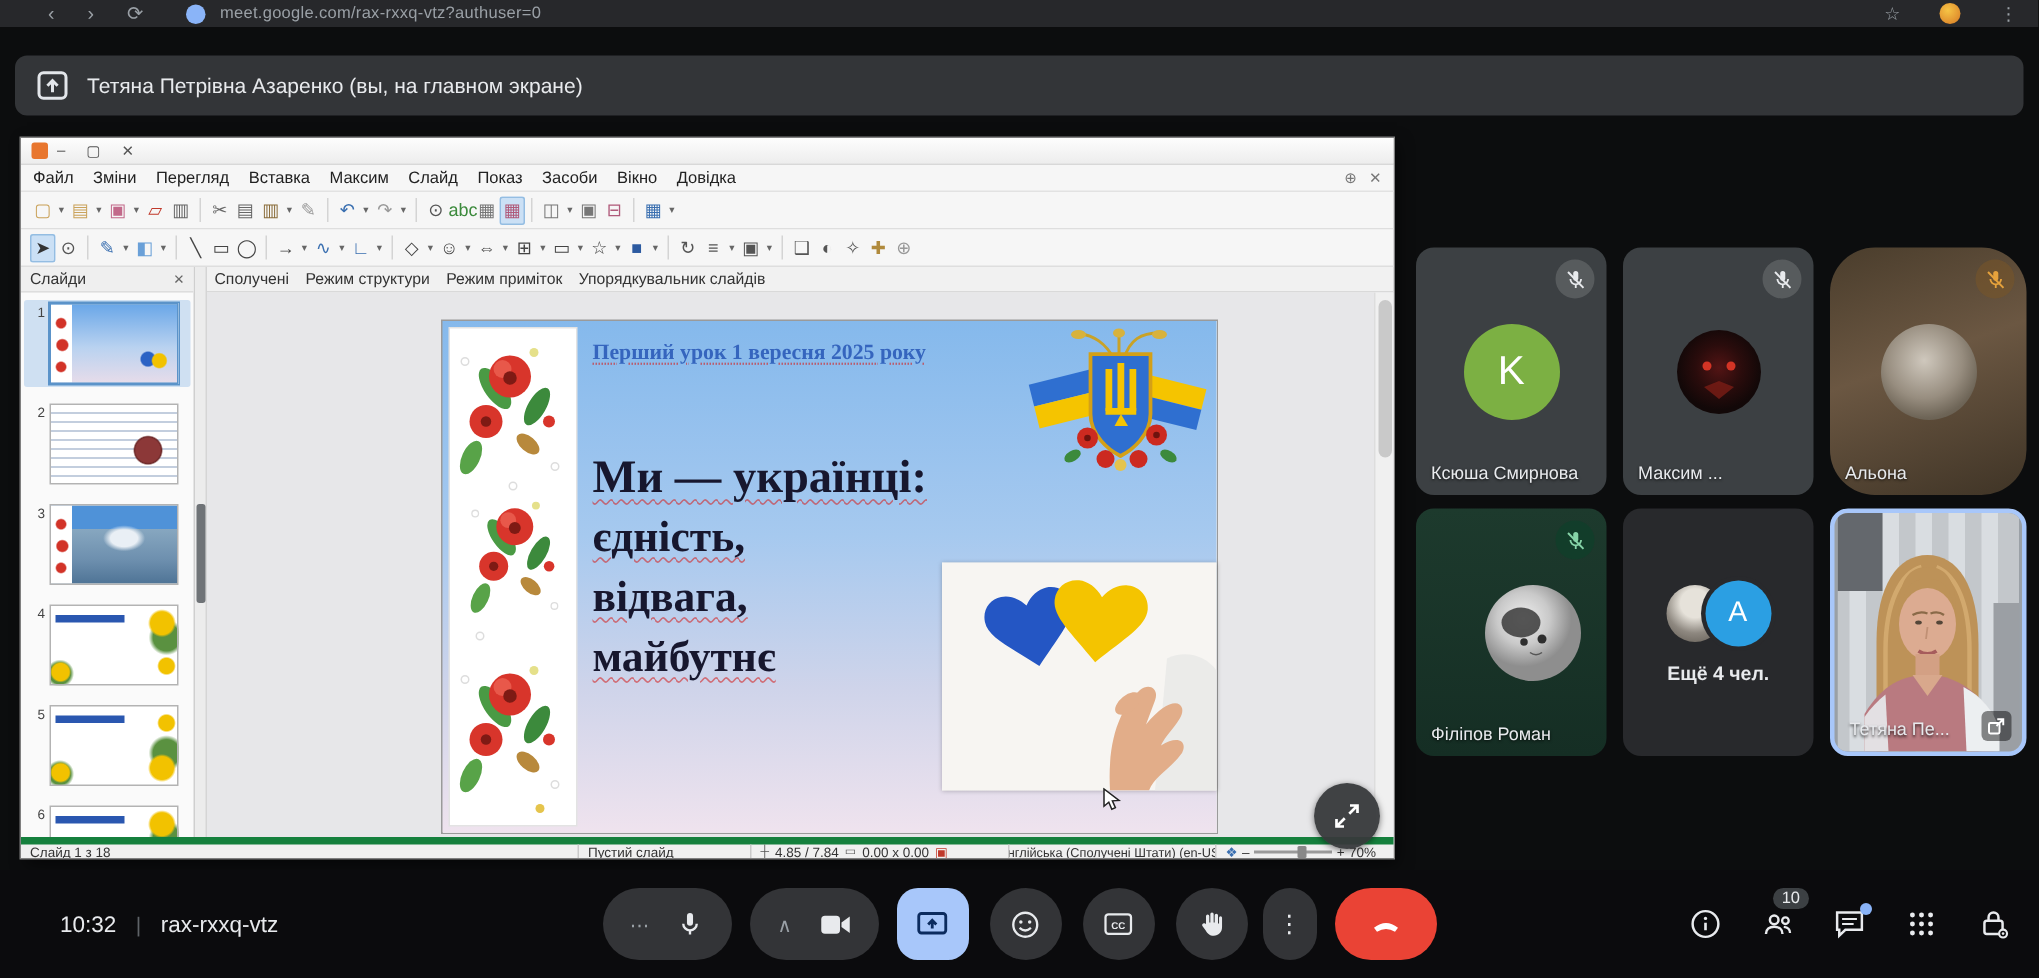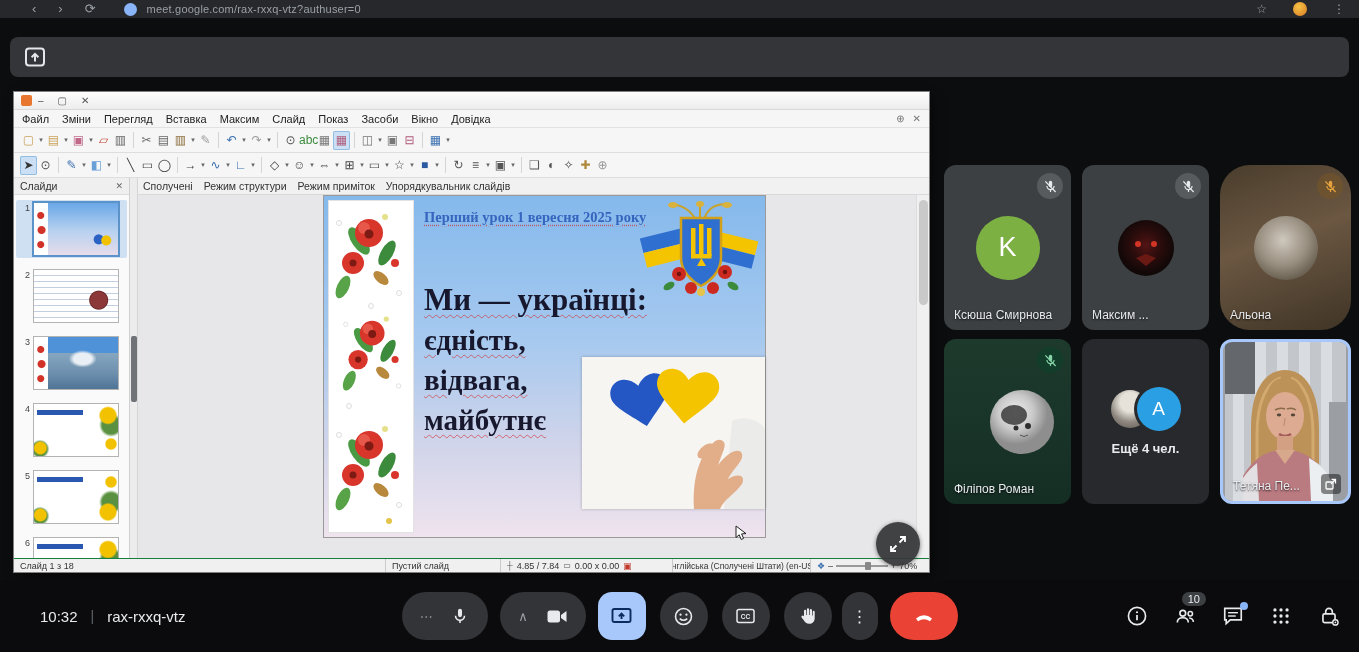--- a/index.html
+++ b/index.html
@@ -88,31 +88,31 @@
   .grip-handle { position:absolute; left:1px; top:158px; width:6px; height:66px; background:#6f7377; border-radius:2px; }
 
   .workspace { flex:1; display:flex; flex-direction:column; min-width:0; position:relative; }
   .view-tabs { height:17px; background:#f1f1f1; border-bottom:1px solid #d9d9d9; display:flex; align-items:center; padding:0 5px; flex:none; }
   .view-tabs .view-tab { font-size:10.5px; color:#333; margin-right:11px; white-space:nowrap; }
   .canvas { flex:1; background:#e7e7e9; position:relative; overflow:hidden; }
   .vscroll { position:absolute; right:0; top:17px; bottom:0; width:13px; background:#f0f0f0; border-left:1px solid #ddd; }
   .vthumb { position:absolute; left:2px; top:5px; width:9px; height:105px; background:#c9c9c9; border-radius:5px; }
 
   
-  .slide { position:absolute; left:157px; top:1px; width:441px; height:341px; background:linear-gradient(180deg,#85b9ec 0%,#a6c9ef 42%,#cfd4ea 72%,#efe3ee 100%); box-shadow:0 0 0 1px #9a9a9a;margin-left:29px; }
+  .slide { position:absolute; left:157px; top:19px; width:516px; height:341px; background:linear-gradient(180deg,#85b9ec 0%,#a6c9ef 42%,#cfd4ea 72%,#efe3ee 100%); box-shadow:0 0 0 1px #9a9a9a; }
   .poppy-strip { position:absolute; left:5px; top:5px; width:84px; height:331px; background:#fff; box-shadow:0 0 0 1px #e3e3e3; }
   .slide-header { position:absolute; left:100px; top:13px; font-family:"Liberation Serif",serif; font-weight:bold; font-size:14.5px; color:#3565be; text-decoration:underline; text-decoration-style:dotted; text-decoration-color:rgba(210,40,40,.65); text-underline-offset:3px; }
   .coat { position:absolute; right:4px; top:4px; }
   .slide-title { position:absolute; left:100px; top:84px; font-family:"Liberation Serif",serif; font-weight:bold; color:#17172e; line-height:40px; }
   .slide-title .tl { font-size:29px; text-decoration:underline; text-decoration-style:wavy; text-decoration-color:rgba(210,40,40,.6); text-decoration-thickness:1px; text-underline-offset:4px; }
   .slide-title .tl:first-child { font-size:31px; }
   .hearts-photo { position:absolute; right:0; top:161px; width:183px; height:152px; background:#f7f5f2; box-shadow:0 0 3px rgba(0,0,0,.25); }
 
   
-  .statusbar { height:14px; background:#f0f0f0; border-top:1px solid #15803d; display:flex; align-items:center; font-size:9px; color:#333; flex:none; }
+  .statusbar { height:14px; background:#f0f0f0; border-top:5px solid #15803d; display:flex; align-items:center; font-size:9px; color:#333; flex:none; }
   .sb { padding:0 6px; border-right:1px solid #cacaca; height:100%; display:flex; align-items:center; gap:4px; white-space:nowrap; overflow:hidden; }
   .seg1 { flex:1; } .seg2 { width:115px; } .seg3 { width:172px; } .seg4 { width:138px; justify-content:center; font-size:8.5px; }
   .seg5 { width:118px; border-right:none; gap:3px; }
   .sbi { font-size:8px; color:#555; } .sbi.fit { color:#3a6fb0; font-size:9px; }
   .save-ind { color:#c0392b; font-size:9px; }
   .ztrack { width:52px; height:2px; background:#9a9a9a; position:relative; }
   .zthumb { position:absolute; left:55%; top:-3px; width:6px; height:8px; background:#888; border-radius:1px; }
 
   
   .expand-btn { position:absolute; left:876px; top:522px; width:44px; height:44px; border-radius:50%; background:rgba(55,57,59,.95); border:none; display:flex; align-items:center; justify-content:center; cursor:pointer; box-shadow:0 1px 4px rgba(0,0,0,.5); }
@@ -172,20 +172,21 @@
       <span class="profile-ava"></span>
       <span>⋮</span>
     </div>
   </div>
 
   <div class="banner">
     <svg width="22" height="22" viewBox="0 0 22 22">
         <rect x="2" y="2.5" width="18" height="17" rx="3" fill="none" stroke="#e3e6ea" stroke-width="2"></rect>
         <path d="M11 15.5 V8 M7.6 11.2 L11 7.8 L14.4 11.2" stroke="#e3e6ea" stroke-width="2" fill="none"></path>
       </svg>
+    <span class="banner-text">Тетяна Петрівна Азаренко (вы, на главном экране)</span>
   </div>
 
   <div class="impress">
     <div class="titlebar">
       <span class="app-ico"></span>
       <span class="win-controls">
         <span>–</span>
         <span>▢</span>
         <span>✕</span>
       </span>

